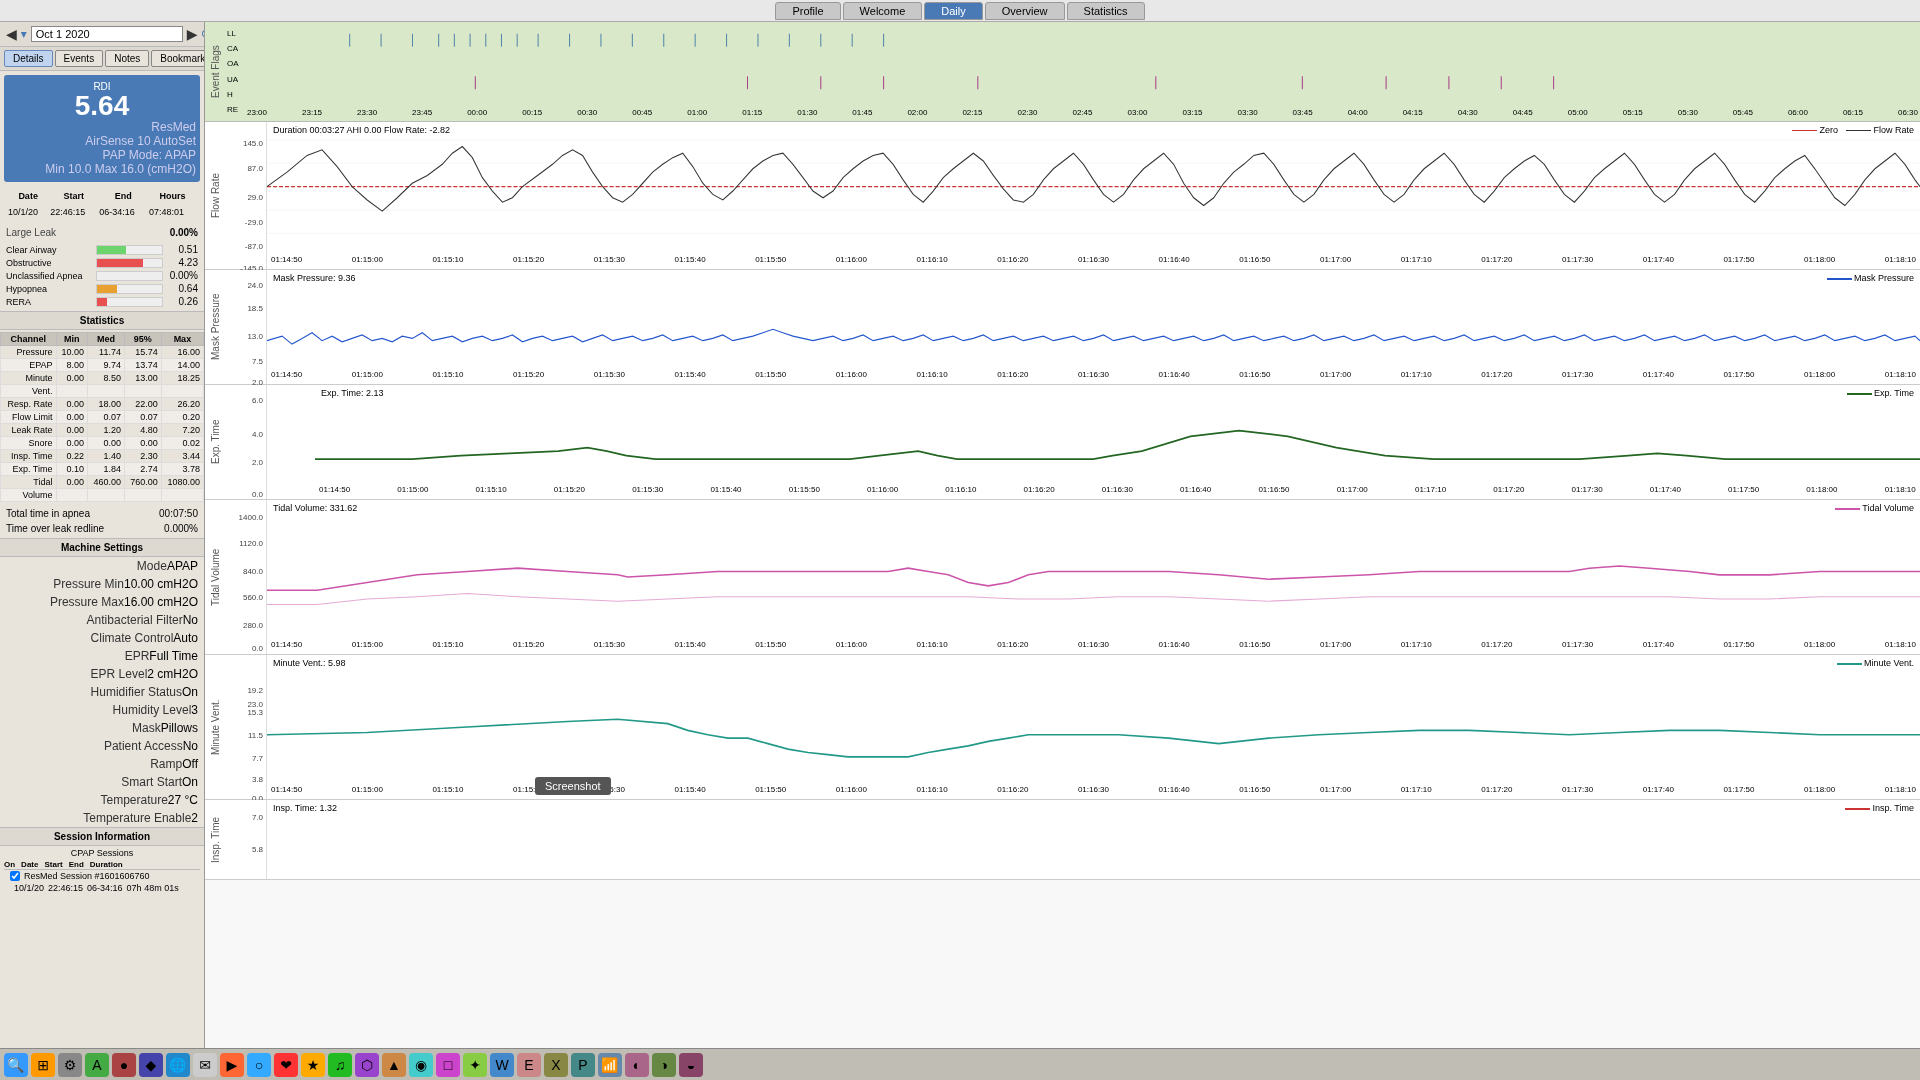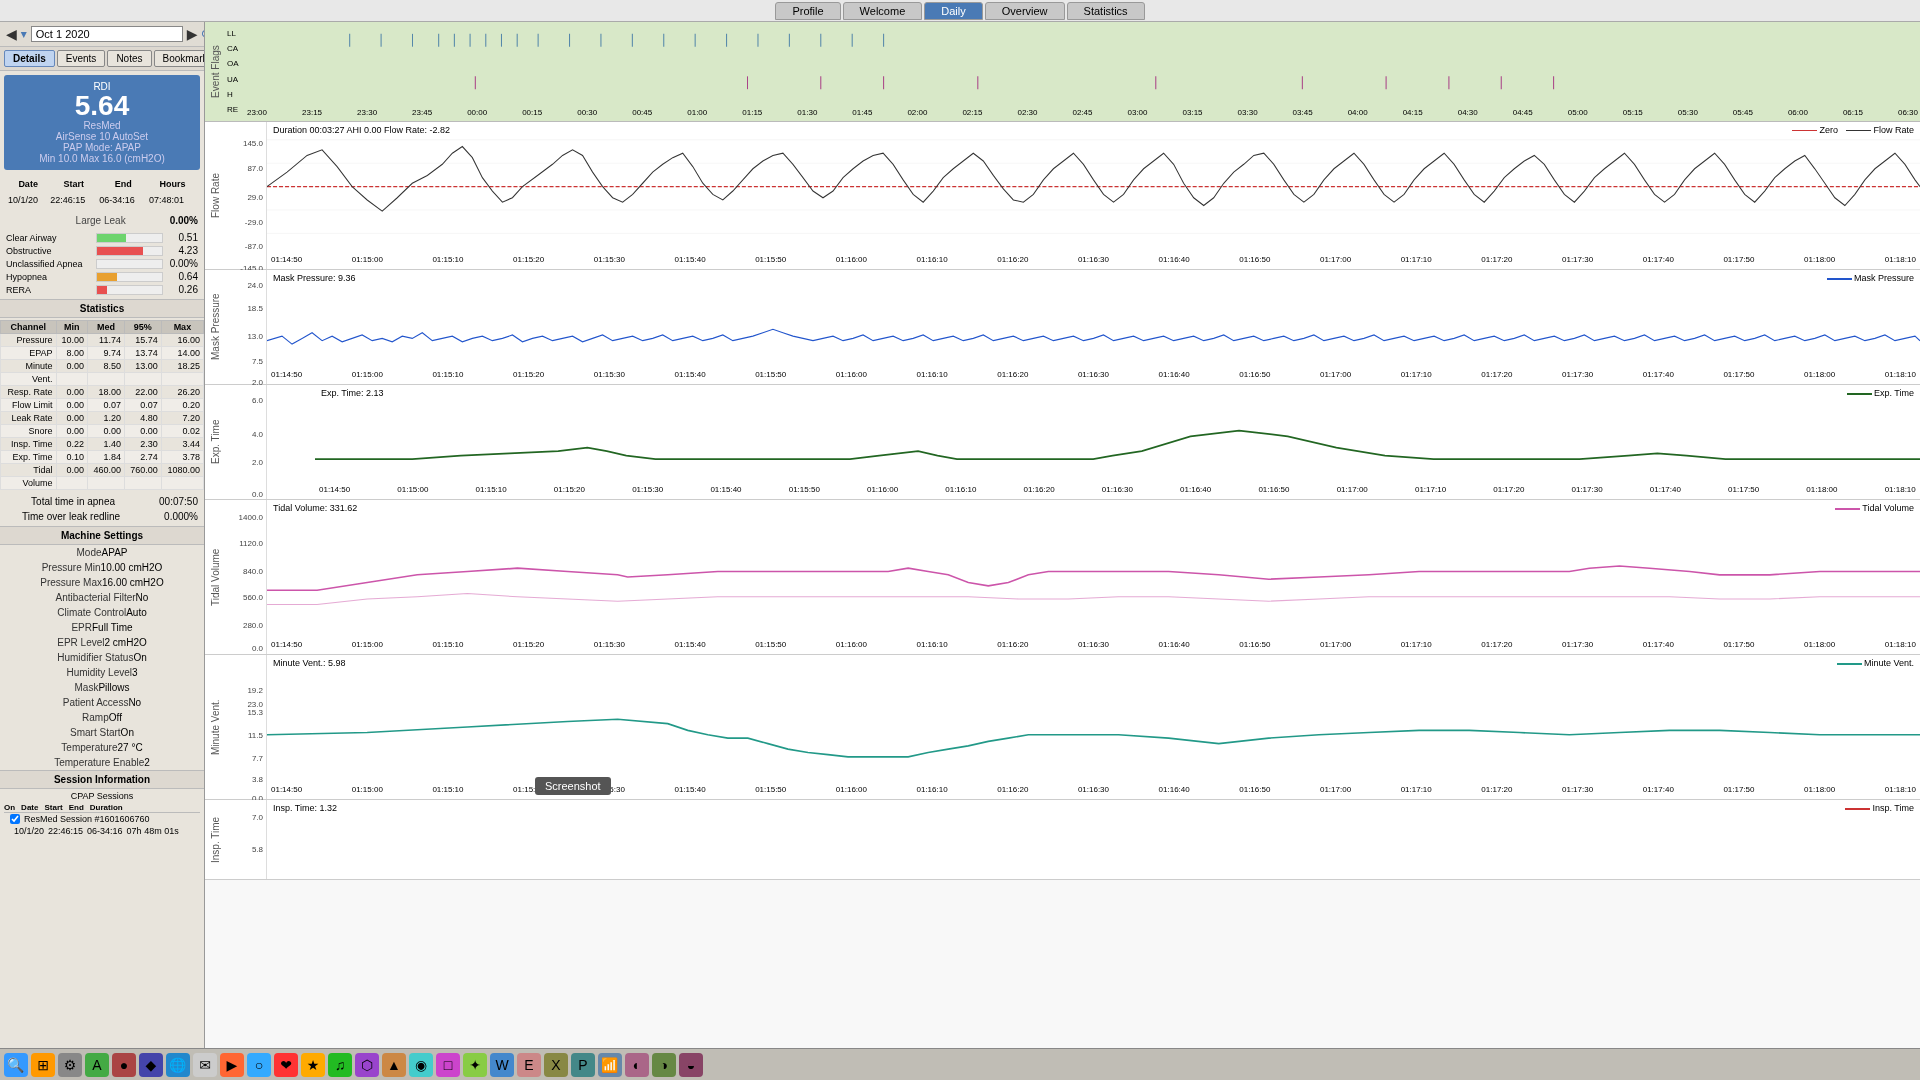--- a/index.html
+++ b/index.html
@@ -34,57 +34,57 @@
     .nav-arrow { cursor: pointer; font-size: 14px; color: #333; }
 
     
     .btn-row {
       display: flex; gap: 2px; padding: 3px 4px; background: #ddd8d0; border-bottom: 1px solid #bbb;
     }
     .btn {
       padding: 2px 8px; background: #e8e4dc; border: 1px solid #888; border-radius: 2px;
       cursor: pointer; font-size: 10px;
     }
-    .btn.active { background: #c0d4f0; border-color: #6688bb; font-weight: bold; }
+    .btn.active { background: #c0d4f0; border-color: #6688bb; }
 
     
     .rdi-box {
       background: #4a7ab5; color: white; text-align: center; padding: 6px 4px; margin: 4px;
       border-radius: 3px;
     }
     .rdi-label { font-size: 10px; }
     .rdi-value { font-size: 28px; font-weight: bold; line-height: 1; }
-    .rdi-sub { font-size: 10px; color: #cce; }
+    .rdi-sub { font-size: 12px; color: #cce; text-align: right; }
 
     .section-title {
       font-weight: bold; font-size: 10px; padding: 3px 6px; background: #ddd8d0;
       border-top: 1px solid #bbb; border-bottom: 1px solid #bbb; text-align: center;
     }
 
     .info-block { padding: 2px 6px; font-size: 10px; line-height: 1.5; }
-    .info-row { display: flex; justify-content: flex-end; gap: 44px; }
+    .info-row { display: flex; justify-content: space-between; gap: 44px; }
     .info-label { color: #444; }
     .info-val { font-weight: bold; }
 
     
     .event-bars { padding: 2px 6px; }
     .event-bar-row { display: flex; align-items: center; margin-bottom: 2px; }
     .event-bar-label { width: 90px; font-size: 9px; }
     .event-bar-bg { flex: 1; height: 10px; position: relative; background: #eee; border: 1px solid #ccc; }
     .event-bar-fill { height: 100%; position: absolute; left: 0; top: 0; }
     .event-bar-val { width: 35px; text-align: right; font-size: 10px; }
 
     
     .stats-table { width: 100%; font-size: 9px; border-collapse: collapse; margin: 2px 0; }
     .stats-table th { background: #c8c4bc; padding: 1px 3px; text-align: center; border: 1px solid #bbb; }
     .stats-table td { padding: 1px 3px; border: 1px solid #ddd; text-align: right; }
     .stats-table tr:nth-child(even) { background: #f0ede8; }
 
     
-    .machine-row { display: flex; justify-content: center; padding: 0 6px; font-size: 10px; line-height: 1.5; }
+    .machine-row { display: flex; justify-content: flex-end; padding: 0 6px; font-size: 12px; line-height: 1.5; }
     .machine-label { color: #333; }
     .machine-val { color: #000; }
 
     
     .session-row { display: flex; gap: 4px; padding: 1px 6px; font-size: 9px; align-items: center; }
 
     
     .main-area {
       position: absolute; top: 22px; left: 205px; right: 0; bottom: 32px;
       background: #f8f8f8; overflow: hidden;

